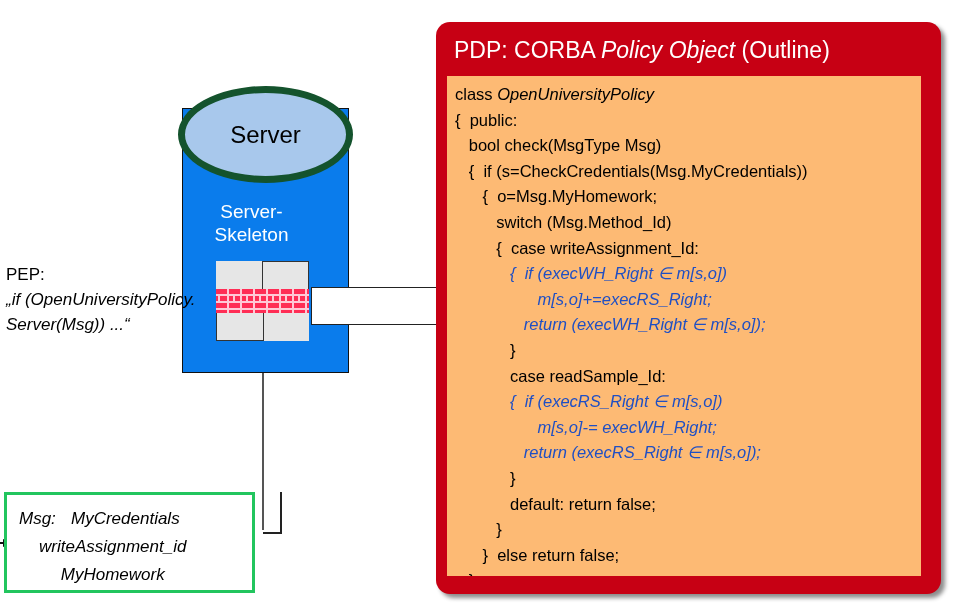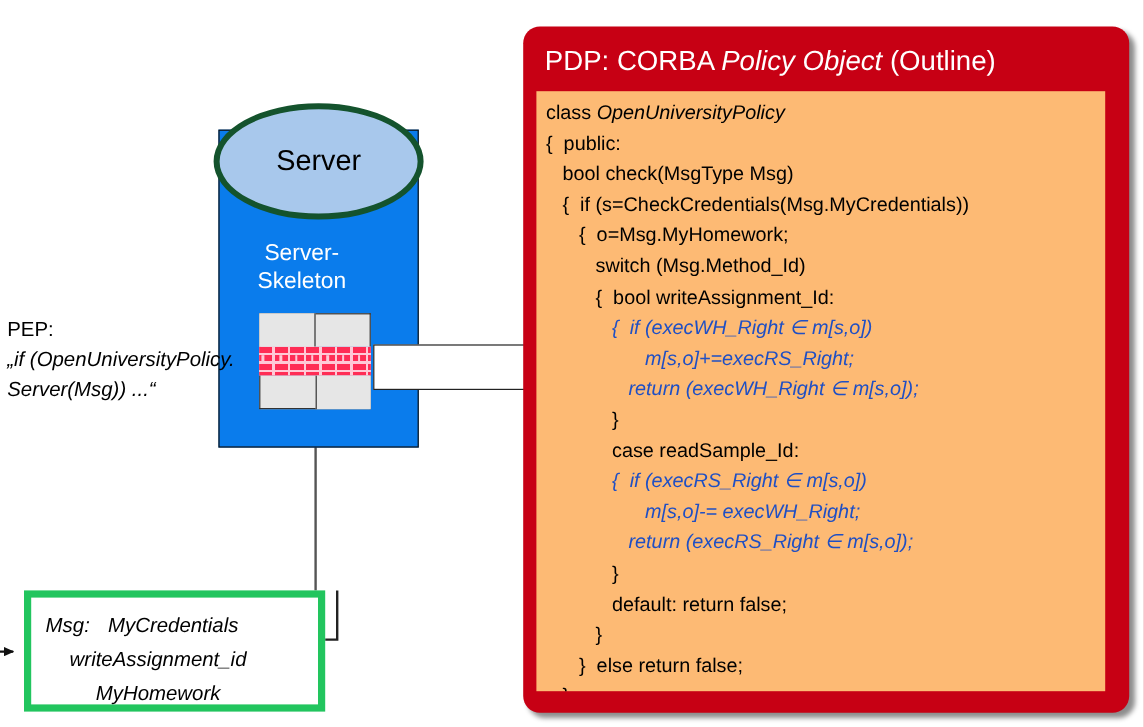--- a/index.html
+++ b/index.html
@@ -27,21 +27,21 @@
     border: 1px solid #111111;
     box-sizing: border-box;
   }
   #server-ellipse {
     position: absolute;
     left: 178px;
     top: 86px;
     width: 175px;
     height: 97px;
     background: #A8C8EC;
-    border: 5px solid #14532d;
+    border: 7px solid #14532d;
     border-radius: 50%;
     box-sizing: border-box;
     display: flex;
     align-items: center;
     justify-content: center;
   }
   #server-ellipse span {
     font-size: 24px;
     color: #000000;
     line-height: 1;
@@ -155,26 +155,26 @@
     line-height: 25px;
     color: #000000;
     white-space: pre;
   }
   #pep-label .pep-title { font-style: normal; }
   #pep-label .pep-code { font-style: italic; }
 
   
   #msg-box {
     position: absolute;
-    left: 20px;
+    left: 4px;
     top: 492px;
     width: 251px;
     height: 101px;
     background: #ffffff;
-    border: 6px solid #22c55e;
+    border: 3px solid #22c55e;
     box-sizing: border-box;
   }
   #msg-box .msg-inner {
     position: absolute;
     left: 12px;
     top: 10px;
     font-style: italic;
     font-size: 17px;
     line-height: 28px;
   }
@@ -288,21 +288,21 @@
 <div id="pdp-panel">
   <div id="pdp-title"><span>PDP: CORBA </span><span class="ttl-it">Policy Object</span><span> (Outline)</span></div>
 
   <div id="pdp-code">
       <div class="code-line"><span>class </span><span style="font-style: italic;">OpenUniversityPolicy</span></div>
       <div class="code-line">{  public:</div>
       <div class="code-line">   bool check(MsgType Msg)</div>
       <div class="code-line">   {  if (s=CheckCredentials(Msg.MyCredentials))</div>
       <div class="code-line">      {  o=Msg.MyHomework;</div>
       <div class="code-line">         switch (Msg.Method_Id)</div>
-      <div class="code-line">         {  bool writeAssignment_Id:</div>
+      <div class="code-line">         {  case writeAssignment_Id:</div>
       <div class="code-line blue">            {  if (execWH_Right ∈ m[s,o])</div>
       <div class="code-line blue">                  m[s,o]+=execRS_Right;</div>
       <div class="code-line blue">               return (execWH_Right ∈ m[s,o]);</div>
       <div class="code-line">            }</div>
       <div class="code-line">            case readSample_Id:</div>
       <div class="code-line blue">            {  if (execRS_Right ∈ m[s,o])</div>
       <div class="code-line blue">                  m[s,o]-= execWH_Right;</div>
       <div class="code-line blue">               return (execRS_Right ∈ m[s,o]);</div>
       <div class="code-line">            }</div>
       <div class="code-line">            default: return false;</div>

